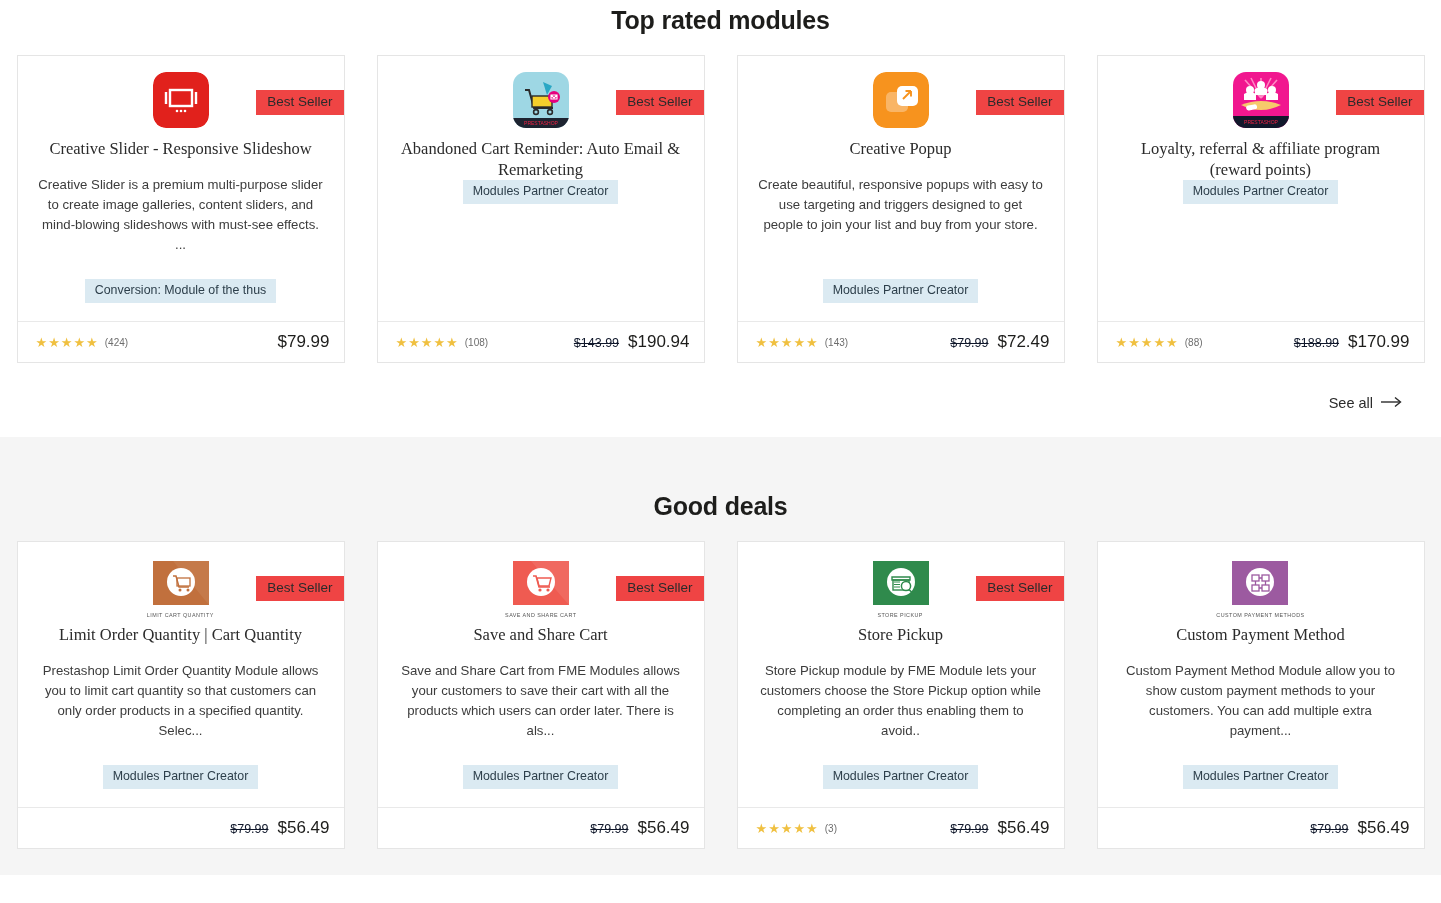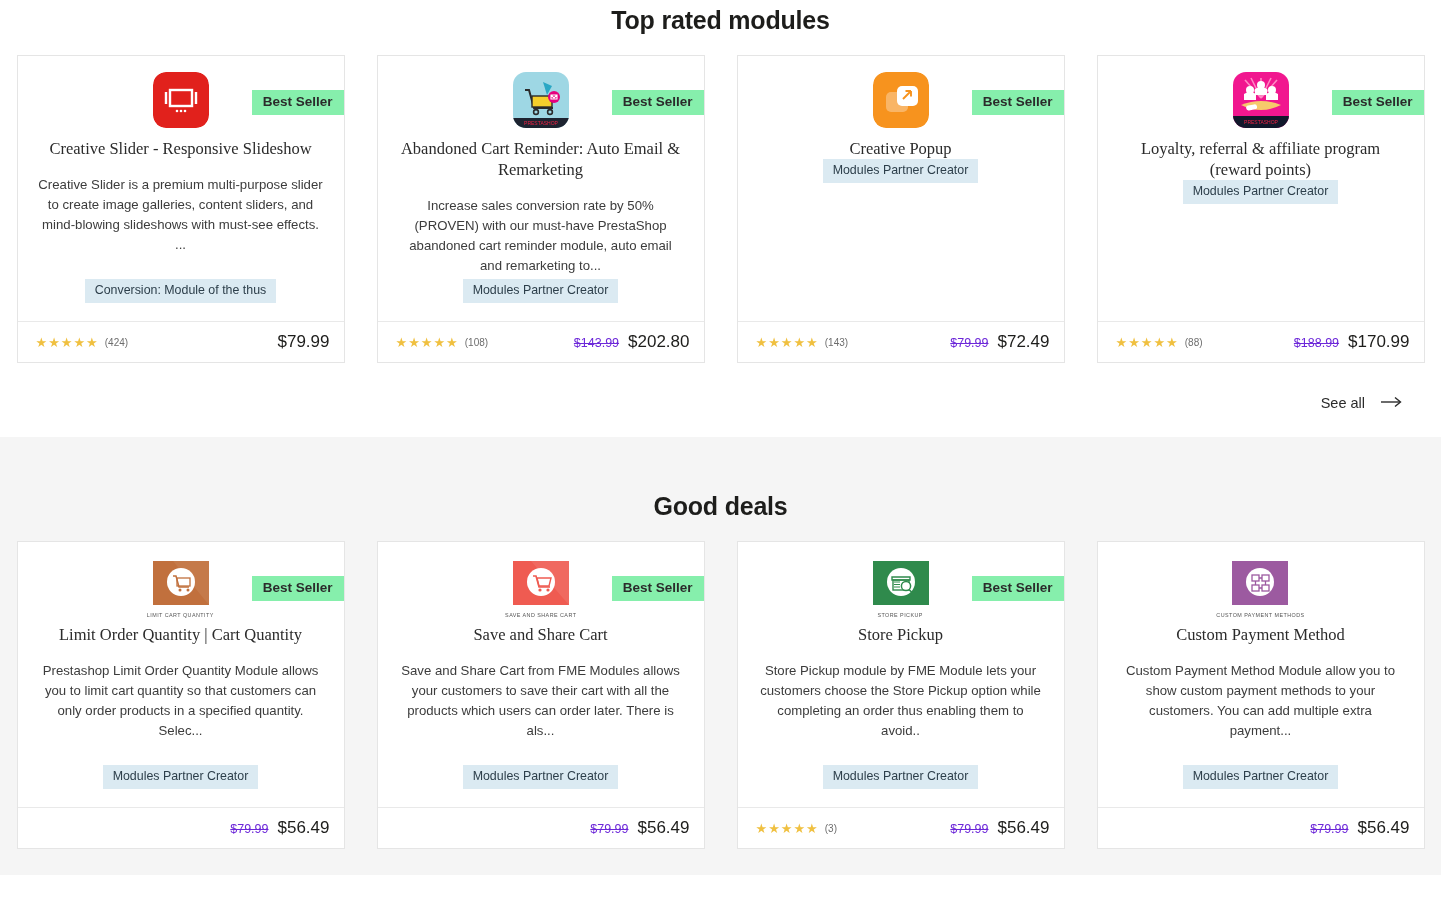--- a/index.html
+++ b/index.html
@@ -71,24 +71,24 @@
     display: flex; align-items: center; justify-content: center;
     overflow: hidden;
   }
   .module-icon.square { border-radius: 2px; }
   .module-icon svg { display: block; }
 
   .badge-bestseller {
     position: absolute;
     right: -20px;
     top: 34px;
-    background: #86efac;
+    background: #ef4444;
     color: #2b2b2b;
     font-size: 13.5px;
-    font-weight: bold;
+    font-weight: normal;
     padding: 5px 11px 6px 11px;
     line-height: 1;
     white-space: nowrap;
   }
 
   .card-title {
     font-size: 16.5px;
     font-weight: 400;
     color: #2b2b2b;
     text-align: center;
@@ -125,35 +125,35 @@
     align-items: center;
     justify-content: space-between;
     padding: 0 14px 0 18px;
   }
   .rating { display: flex; align-items: center; gap: 6px; }
   .stars { color: #f0c040; font-size: 13px; letter-spacing: 1px; line-height: 1; }
   .rating-count { font-size: 10px; color: #6d6d6d; }
   .prices { display: flex; align-items: baseline; gap: 9px; margin-left: auto; text-align: center; }
   .price-old {
     font-size: 12.5px;
-    color: #6d28d9;
+    color: #0f172a;
     text-decoration: line-through;
   }
   .price-new { font-size: 17px; color: #1d1d1b; }
 
   
   .see-all-row {
     display: flex;
     justify-content: flex-end;
     padding: 32px 38px 0 0;
   }
   .see-all {
     display: inline-flex;
     align-items: center;
-    gap: 16px;
+    gap: 8px;
     font-size: 14.5px;
     color: #2b2b2b;
     cursor: pointer;
   }
   .arrow-icon { display: inline-block; line-height: 1; font-size: 16px; }
 
   .spacer-bottom { height: 26px; }
 </style>
 </head>
 <body>
@@ -206,48 +206,48 @@
                   <path d="M30 10 L39 14 L34 23 Z" fill="#2aa7c4"></path>
                   <circle cx="41" cy="25" r="6" fill="#e6007e"></circle>
                   <path d="M38 23 L44 23 L44 27 L38 27 Z M38 23 L41 26 L44 23" fill="none" stroke="#fff" stroke-width="1.1"></path>
                   <rect x="0" y="46" width="56" height="10" fill="#1d2330"></rect>
                   <text x="28" y="53" font-size="5" fill="#e24" text-anchor="middle" font-family="sans-serif">PRESTASHOP</text>
                 </svg>
               </div>
               <span class="badge-bestseller">Best Seller</span>
             </div>
             <div class="card-title">Abandoned Cart Reminder: Auto Email &amp; Remarketing</div>
-            <div class="card-desc">Increase sales conversion rate by 50% (PROVEN) with our must-have PrestaShop abandoned cart reminder module, auto email and remarketing to...</div>
             <div class="tag">Modules Partner Creator</div>
           </div>
           <div class="card-footer">
             <span class="rating">
               <span class="stars">★★★★★</span>
               <span class="rating-count">(108)</span>
             </span>
             <span class="prices">
               <span class="price-old">$143.99</span>
-              <span class="price-new">$202.80</span>
+              <span class="price-new">$190.94</span>
             </span>
           </div>
         </div>
         <div class="card">
           <div class="card-body">
             <div class="icon-row">
               <div class="module-icon ">
                 <svg width="56" height="56" viewBox="0 0 56 56">
                   <rect width="56" height="56" rx="13" fill="#f7931e"></rect>
                   <rect x="13" y="20" width="22" height="20" rx="5" fill="#ffffff" opacity="0.32"></rect>
                   <rect x="24" y="14" width="21" height="20" rx="5" fill="#ffffff"></rect>
                   <path d="M30 27 L38 19 M38 19 L32.5 19 M38 19 L38 24.5" stroke="#f7931e" stroke-width="1.9" fill="none"></path>
                 </svg>
               </div>
               <span class="badge-bestseller">Best Seller</span>
             </div>
             <div class="card-title">Creative Popup</div>
+            <div class="card-desc">Create beautiful, responsive popups with easy to use targeting and triggers designed to get people to join your list and buy from your store.</div>
             <div class="tag">Modules Partner Creator</div>
           </div>
           <div class="card-footer">
             <span class="rating">
               <span class="stars">★★★★★</span>
               <span class="rating-count">(143)</span>
             </span>
             <span class="prices">
               <span class="price-old">$79.99</span>
               <span class="price-new">$72.49</span>

